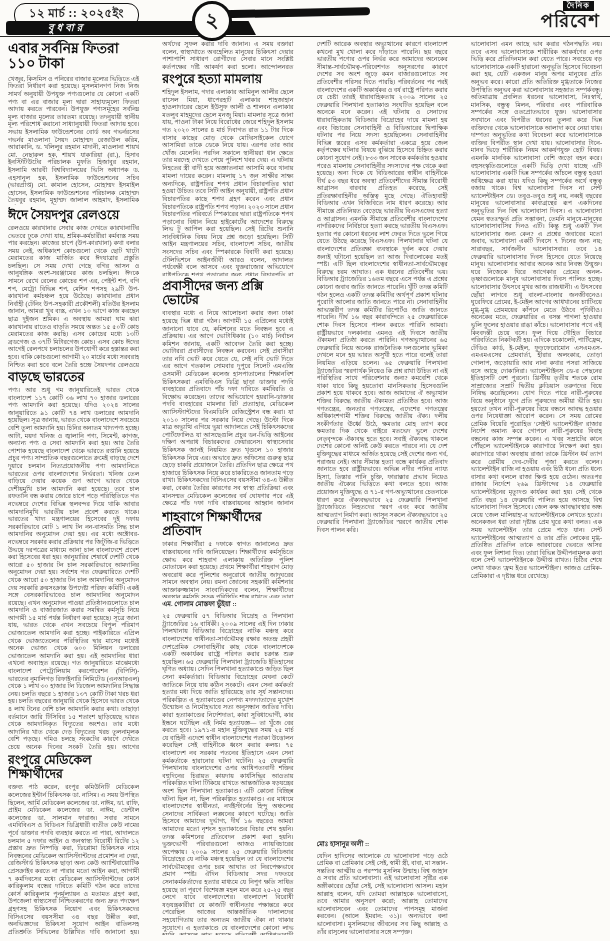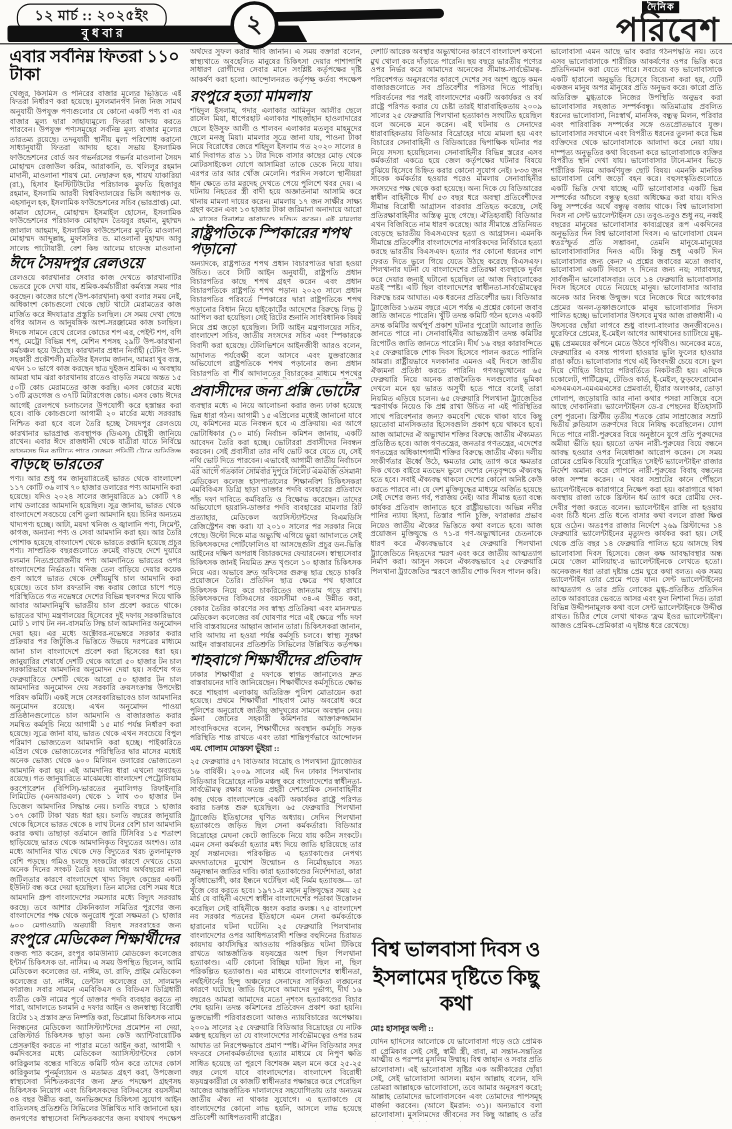--- a/index.html
+++ b/index.html
@@ -8,38 +8,38 @@
         overflow:hidden;color:#1c1c1c;box-shadow:0 0 6px rgba(0,0,0,.4);}
   
   .hdr{position:absolute;left:0;top:0;width:610px;height:38px;}
   .date-box{position:absolute;left:14px;top:3px;border:1.6px solid #151515;border-radius:11px;
             padding:1px 14px 2px 14px;font-weight:bold;font-size:11.5px;letter-spacing:.5px;background:#fcfbf8;}
   .swoosh{position:absolute;left:198px;top:9px;width:172px;height:8px;background:#101010;
           border-radius:0 8px 8px 0;transform:skewY(-1.2deg);}
   .day-banner{position:absolute;left:6px;top:21px;width:250px;height:14px;background:#101010;
               clip-path:polygon(0 0,97% 0,100% 100%,0 100%);border-radius:3px 0 0 3px;
               display:flex;align-items:center;}
-  .day-banner span{color:#fff;font-weight:bold;font-size:10px;
-                   letter-spacing:3px;margin-left:62px;}
+  .day-banner span{color:#fff;font-weight:bold;font-style:italic;font-size:10px;
+                   letter-spacing:3px;margin-left:42px;}
   .pg-circle{position:absolute;left:192px;top:1px;width:34px;height:34px;border:3.5px solid #101010;
              border-radius:50%;background:#fcfbf8;display:flex;align-items:center;justify-content:center;
              font-size:20px;font-weight:bold;z-index:2;}
   .masthead{position:absolute;right:10px;top:1px;text-align:left;line-height:1;}
   .m-small{display:block;background:#101010;color:#fff;font-weight:bold;font-size:8px;
            padding:1px 4px;width:max-content;margin:0 0 1px 22px;letter-spacing:1px;}
-  .m-big{font-size:27px;font-weight:bold;letter-spacing:1px;}
+  .m-big{font-size:18px;font-weight:bold;letter-spacing:1px;}
   .hdr-rule{position:absolute;left:0;top:36px;width:610px;height:1.2px;background:#2a2a2a;}
   
-  .columns{position:absolute;left:8px;right:8px;top:40px;bottom:6px;display:flex;gap:7px;}
+  .columns{position:absolute;left:8px;right:8px;top:40px;bottom:6px;display:flex;gap:23px;}
   .col{flex:1 1 0;display:flex;flex-direction:column;min-width:0;overflow:hidden;}
   .blk{width:100%;}
   .body{font-size:6.2px;line-height:7.6px;text-align:justify;color:#2e2c2a;
         overflow:hidden;word-break:break-word;}
   .body.grow{flex:1 1 auto;min-height:0;}
-  .headline{font-size:12.5px;font-weight:bold;line-height:1.12;margin:3px 0 2px 0;color:#0d0d0d;font-style:italic;}
+  .headline{font-size:12.5px;font-weight:bold;line-height:1.12;margin:3px 0 2px 0;color:#0d0d0d;}
   .headline-lg{font-size:14px;font-weight:bold;line-height:1.1;margin:1px 0 3px 0;color:#0d0d0d;}
   .display{font-size:16.5px;font-weight:bold;text-align:center;line-height:1.35;
            white-space:pre-line;margin:6px 0 3px 0;color:#0d0d0d;}
   .byline{font-size:6.6px;font-weight:bold;margin:0 0 2px 0;color:#222;}
 </style>
 </head>
 <body>
 
 <div class="page">
   <div class="hdr">
@@ -68,34 +68,31 @@
         <div class="blk body" style="height: 165px;">রেলওয়ে কারখানার সেবার কাজ দেখতে কারখানাটির ভেতরে ঢুকে দেখা যায়, শ্রমিক-কর্মচারীরা কর্মব্যস্ত সময় পার করছেন। কাজের চাপে (উপ-কারখানা) কথা বলার সময় নেই, অধিকাংশ কোচগুলো থেকে ছোট খাটো মেরামতের কাজ মার্জিত করে ঈদযাত্রার প্রস্তুতি চলছিল। সে সময় দেখা গেছে বগির আসন ও আনুষঙ্গিক অংশ-সরঞ্জামের কাজ চলছিল। ঈদকে সামনে রেখে রেলের কোচের শপ এর, পেইন্ট শপ, বগি শপ, মেট্রো বিভিন্ন শপ, মেশিন শপসহ ২৯টি উপ-কারখানা কর্মচঞ্চল হয়ে উঠেছে। কারখানার প্রধান নির্বাহী (টেনিং উপ-সহকারী প্রকৌশলী) মতিউর ইসলাম জানান, আমরা খুব ব্যস্ত, এখন ১০ ভাগে কাজ করছেন ছাত্র দুইজন শ্রমিক। এ অবস্থায় আমরা ঘাম ঝরা কারখানায় রাতেও বাড়তি সময়ে অন্তত ১৫ ৫০টি কোচ মেরামতের কাজ করছি। এসব কোচের মধ্যে ১৩টি ব্রডগেজ ও ৩৭টি মিটারগেজ কোচ। এসব কোচ ঈদের আগেই রেলপথে চলাচলের উপযোগী করে হস্তান্তর করা হবে। বাকি কোচগুলো আগামী ২০ মার্চের মধ্যে সরবরাহ নিশ্চিত করা হবে বলে তৈরি হচ্ছে সৈয়দপুর রেলওয়ে কারখানার ভারপ্রাপ্ত ব্যবস্থাপক (ডিএস) চৌধুরী জানিয়ে রাখেন। এবার ঈদে রাজধানী থেকে যাত্রীরা যাতে নির্বিঘ্নে আসনসহ দিন কাটাতে পারে সেজন্য প্রতিটি ট্রেনে অতিরিক্ত কোচ সংযোজনের নেয়া হয়েছে।</div>
         <div class="blk headline">বাড়ছে ভারতের</div>
         <div class="blk body" style="height: 420px;">পণ্য। আর শুধু গম জানুয়ারিতেই ভারত থেকে বাংলাদেশ ১১৭ কোটি ৩৬ লাখ ৭০ হাজার ডলারের পণ্য আমদানি করা হয়েছে। যদিও ২০২৪ সালের জানুয়ারিতে ৯১ কোটি ৭৪ লাখ ডলারের আমদানি হয়েছিল। সূত্র জানায়, ভারত থেকে বাংলাদেশে সবচেয়ে বেশি তুলা আমদানি হয়। চিনির অন্যতম খাদ্যপণ্য হচ্ছে। আটা, ময়দা খনিজ ও জ্বালানি পণ্য, সিমেন্ট, কাগজ, অন্যান্য পণ্য ও সেবা আমদানি করা হয়। আর তৈরি পোশাক হয়েছে বাংলাদেশ থেকে ভারতে রপ্তানি হয়েছে প্রচুর পণ্য। সাম্প্রতিক বছরগুলোতে ক্রমেই বাড়ছে দেশে দুয়ারে চলমান নিত্যপ্রয়োজনীয় পণ্য আমদানিতে ভারতের ওপর বাংলাদেশের নির্ভরতা। খনিজ তেল বাড়িয়ে দেয়ার কয়েক গুণ আগে ভারত থেকে দেশীয়মুখি চাল আমদানি করা হয়েছে। তবে চাল রফতানি বন্ধ করায় জোরে চাপে পড়ে পরিস্থিতিতে গত নভেম্বরে দেশের বিভিন্ন স্থলবন্দর দিয়ে থাকি আবার আমদানিমুখি ভারতীয় চাল প্রবেশ করতে থাকে। ভারতের খাদ্য মন্ত্রণালয়ের হিসেবের দুই দফায় সরকারিভাবে মোট ১ লাখ টন নন-বাসমতি সিদ্ধ চাল আমদানির অনুমোদন দেয়া হয়। এর মধ্যে অক্টোবর-নভেম্বরে সরকার করার প্রক্রিয়ার পর জিটুজি-র ভিত্তিতে উভয়ে দরপত্রের মাধ্যমে আনা চাল বাংলাদেশে প্রবেশ করা হিসেবের ধরা হয়। জানুয়ারির শেষার্ধে দেশটি থেকে আরো ৫০ হাজার টন চাল সরকারিভাবে আমদানির অনুমোদন দেয়া হয়। সর্বশেষ গত ফেব্রুয়ারিতে দেশটি থেকে আরো ৫০ হাজার টন চাল আমদানির অনুমোদন দেয় সরকারি ক্রয়সংক্রান্ত উপদেষ্টা পরিষদ কমিটি। একই সঙ্গে বেসরকারিভাবেও চাল আমদানির অনুমোদন রয়েছে। এখন অনুমোদন পাওয়া প্রতিষ্ঠানগুলোতে চাল আমদানি ও বাজারজাত করার সমন্বিত কর্মসূচি নিয়ে আগামী ১৫ মার্চ পর্যন্ত নির্ধারণ করা হয়েছে। সূত্রে জানা যায়, ভারত থেকে এখন সবচেয়ে বিপুল পরিমাণ ভোজ্যতেল আমদানি করা হচ্ছে। পাইকারিতে এপ্রিল থেকে ভোজ্যতেলের পরিস্থিতির দ্বার মাসের মধ্যেই অনেক ভোজ্য থেকে ৬০০ মিলিয়ন ডলারের ভোজ্যতেল আমদানি করা হয়। এই আমদানির ধারা এখনো অব্যাহত রয়েছে। গত জানুয়ারিতে মাঝেমধ্যে বাংলাদেশ পেট্রোলিয়াম করপোরেশন (বিপিসি)-ভারতের নুমালিগড় রিফাইনারি লিমিটেড (এনআরএল) থেকে ১ লাখ ৩০ হাজার টন ডিজেল আমদানির সিদ্ধান্ত নেয়। চলতি বছরে ১ হাজার ১৩৭ কোটি টাকা খরচ ধরা হয়। চলতি বছরের জানুয়ারি থেকে হিসেবে ভারত থেকে ৪ লাখ টনের বেশি চাল আমদানি করার কথা। তাছাড়া বর্তমানে জারি টিসিবির ১৫ শতাংশ ছাড়িয়েছে ভারত থেকে আমদানিকৃত বিদ্যুতের অংশও। তার মধ্যে আদানির খাত থেকে দেড় বিদ্যুতের খরচ তুলনামূলক বেশি পড়ছে। গমিও চলছে সংকটের কারণে দেখতে চেয়ে অনেক দিনের সংকট তৈরি হয়। আগের অর্থবছরের নানা জটিলতার কারণে বাংলাদেশে খাদ্য বিদ্যুৎ কেন্দ্রের একটি ইউনিট বন্ধ করে দেয়া হয়েছিল। তিন মাসের বেশি সময় ধরে আমদানি গ্রুপ বাংলাদেশের সমস্যার মধ্যে বিদ্যুৎ সরবরাহ করছে। তবে আশার টেকনিক্যাল সমিতির পূরণের জন্য বাংলাদেশের পক্ষ থেকে অনুরোধ পুরো সক্ষমতা (১ হাজার ৬০০ মেগাওয়াট) অনুযায়ী বিদ্যুৎ সরবরাহের জন্য আনুষ্ঠানিক অনুরোধ করা হয়েছে। অনেকে বিশেষজ্ঞদের মতে, অর্থনৈতিক প্রয়োজনেই এখন বাংলাদেশের ভারত থেকে পণ্য আমদানি বাড়ছে। বাংলাদেশের বহুমুখি স্বার্থ মূল্যে আমদানিনির্ভর। গমিও চলে রাজনৈতিক পট-পরিবর্তনের পর নানা সুভাষ দেখা নিয়েছিল। তবে সংকট মোকাবেলায় ভারত ছাড়া কোনো বিকল্প নেই বলে মনে করেন না তারা। তবে এখন বাজার অনেকটা জায়গায় যাচ্ছে। অনেকে ঈদ থেকেও পণ্য আমদানি শুরু করেছে। তাতে এসএমই-র বিভিন্ন মহলের প্রতিফলন দেখা যায়।</div>
         <div class="blk headline">রংপুরে মেডিকেল শিক্ষার্থীদের</div>
         <div class="blk body grow">বক্তব্য পাঠ করেন, রংপুর কমিউনিটি মেডিকেল কলেজের ইন্টার্ন চিকিৎসক ডা. নাসিম। এ সময় উপস্থিত ছিলেন, আর্মি মেডিকেল কলেজের ডা. নাঈম, ডা. রাফি, প্রাইম মেডিকেল কলেজের ডা. নাঈম, ডেন্টাল কলেজের ডা. সালমান ফারাজ। সবার সামনে এমবিবিএস ও বিডিএস ডিগ্রিধারী ব্যতীত কেউ নামের পূর্বে ডাক্তার পদবি ব্যবহার করতে না পারা, আদালতে চলমান ৫ দফার আইন ও জনস্বাস্থ্য বিরোধী রিটের ১২ প্রস্তাব দ্রুত নিষ্পত্তি করা, ডিপ্লোমা চিকিৎসক নামে নিবন্ধনের মেডিকেল অ্যাসিস্ট্যান্টদের প্রমোশন না দেয়া, রেজিস্টার্ড চিকিৎসক ছাড়া অন্য কেউ অ্যান্টিবায়োটিক প্রেসক্রাইব করতে না পারার মতো আইন করা, আগামী ৭ কর্মদিবসের মধ্যে মেডিকেল অ্যাসিস্ট্যান্টদের কোর্স কারিকুলাম বন্ধের দাবিতে কমিটি গঠন করে তাদের কোর্স কারিকুলাম পুনর্মূল্যায়ন ও মতামত গ্রহণ করা, উপজেলা স্বাস্থ্যসেবা নিশ্চিতকরণের জন্য দ্রুত পদক্ষেপ গ্রহণসহ চিকিৎসক নিয়োগ এবং চিকিৎসকদের বিসিএসের বয়সসীমা ৩৪ বছর উন্নীত করা, অনভিজ্ঞদের চিকিৎসা সুযোগ আইন বাতিলসহ প্রতিশ্রুতি সিভিলের উল্লিখিত দাবি জানানো হয়। জনগণের স্বাস্থ্যসেবা নিশ্চিতকরণের জন্য যথাযথ পদক্ষেপ গ্রহণের আহ্বান জানিয়ে চিকিৎসকদের ন্যায্য দাবি দ্রুত বাস্তবায়নের দাবি জানান তারা।</div>
       </section>
     <section class="col">
         <div class="blk body" style="height: 30px;">অর্থদের সুফল করার দাবি জানান। এ সময় বক্তারা বলেন, স্বাস্থ্যখাতে অবহেলিত মানুষের চিকিৎসা দেয়ার পাশাপাশি সাধারণ রোগীদের সেবার মানে সংশ্লিষ্ট কর্তৃপক্ষের দৃষ্টি আকর্ষণ করা হলো। আন্দোলনরত কর্তৃপক্ষ কর্তব্য পদক্ষেপ গ্রহণ করবে বলে আশ্বাস দিলে তারা কর্মসূচি প্রত্যাহার করে নেন।</div>
         <div class="blk headline">রংপুরে হত্যা মামলায়</div>
         <div class="blk body" style="height: 95px;">শহিদুল ইসলাম, গদার এলাকার আমিনুল আলীর ছেলে রাসেল মিয়া, ধাপেরহাট এলাকার শাহজাহান হাওলাদারের ছেলে ইউসুফ আলী ও শালবন এলাকার মতলুব মাহমুদের ছেলে মনজু মিয়া। মামলার সূত্রে জানা যায়, পাওনা টাকা নিয়ে বিরোধের জেরে শহিদুল ইসলাম গত ২০২০ সালের ৪ মার্চ দিবাগত রাত ১১ টার দিকে বাসার কাছের মোড় থেকে মোটরসাইকেল যোগে আসামিরা তাকে ডেকে নিয়ে যায়। এরপর তার আর খোঁজ মেলেনি। পরদিন সকালে স্থানীয়রা ধান ক্ষেতে তার মরদেহ দেখতে পেয়ে পুলিশে খবর দেয়। এ ঘটনায় নিহতের স্ত্রী বাদী হয়ে অজ্ঞাতনামা আসামি করে থানায় মামলা দায়ের করেন। মামলায় ১৭ জন সাক্ষীর সাক্ষ্য গ্রহণ করেন এবং ১৩ হাজার টাকা জরিমানা অনাদায়ে আরো ৬ মাসের বিনাশ্রম কারাদণ্ডে দণ্ডিত করেন। এই মামলায় রাষ্ট্রপক্ষের আইনজীবী ছিলেন অ্যাডভোকেট আবদুস ছালাম। আসামিপক্ষে আইনজীবী হিসেবে মামলা পরিচালনা করেন জহিরুল আলম ও আব্দুর রশীদ চৌধুরী।</div>
-        <div class="blk headline">রাষ্ট্রপতিকে স্পিকারের শপথ পড়ানো</div>
         <div class="blk body" style="height: 100px;">অন্যদিকে, রাষ্ট্রপতির শপথ প্রধান বিচারপতির দ্বারা হওয়া উচিত। তবে সিটি আইন অনুযায়ী, রাষ্ট্রপতি প্রধান বিচারপতির কাছে শপথ গ্রহণ করেন এবং প্রধান বিচারপতিকে রাষ্ট্রপতি শপথ পড়ান। ২০২৩ সালে প্রধান বিচারপতির পরিবর্তে স্পিকারের দ্বারা রাষ্ট্রপতিকে শপথ পড়ানোর বিধান নিয়ে হাইকোর্টের আদেশের বিরুদ্ধে লিভ টু আপিল করা হয়েছিল। সেই রিটের শুনানি সাংবিধানিক বিষয় নিয়ে প্রশ্ন জড়ো হয়েছিল। সিটি আইন মন্ত্রণালয়ের সচিব, বাংলাদেশ সচিব, জাতীয় সংসদের সচিব এবং স্পিকারকে বিবাদী করা হয়েছে। টেলিভিশনে আইনজীবী আরও বলেন, আদালত পর্যবেক্ষী বলে আসবে এবং যুক্তরাজ্যের অভিযোগে রাষ্ট্রপতিকে শপথ পড়ানোর জন্য প্রধান বিচারপতি বা শীর্ষ আদালতের বিচারকের মাধ্যমে শপথের ব্যবস্থা নেয়া হয়েছে। এই রিটের পরিপ্রেক্ষিতে হাইকোর্ট রাষ্ট্রপতিকে স্পিকারের শপথ পড়ানোর বিধান কেন অসাংবিধানিক ঘোষণা করা হবে না, তা জানতে চেয়ে রুল জারি করেছে।</div>
         <div class="blk headline">প্রবাসীদের জন্য প্রক্সি ভোটের</div>
         <div class="blk body" style="height: 55px;">ব্যবস্থার মধ্যে এ নিয়ে আলোচনা করার জন্য ঢাকা হয়েছে ভিন্ন ধারা গঠন। আগামী ১৫ এপ্রিলের মধ্যেই জানানো যাবে যে, কমিশনের মতে নিবন্ধন হবে এ প্রক্রিয়ায়। এর আগে ভোটাধিকার (১০ মার্চ) নির্বাচন কমিশন জানায়, একটি আবেদন তৈরি করা হচ্ছে। ভোটাররা প্রবাসীদের নিবন্ধন করবেন। সেই প্রবাসীরা তার নথি ভোট করে যেতে যে, সেই নথি ভোট দিতে পারবেন। এভাবেই আগামী জাতীয় নির্বাচনে প্রক্সি ভোট দেওয়ার সুযোগ পাবেন প্রবাসী বাংলাদেশিরা।</div>
         <div class="blk body" style="height: 150px;">এর আগে গতকাল সোমবার দুপুরে সিলেট এমএজি ওসমানী মেডিকেল কলেজ হাসপাতালের শিক্ষানবিশ চিকিৎসকরা এমবিবিএস ডিগ্রি ছাড়া ডাক্তার পদবি ব্যবহারের প্রতিবাদে পাঁচ দফা দাবিতে কর্মবিরতি ও বিক্ষোভ করেছেন। তাদের অভিযোগে হয়রানি-ডাক্তার পদবি ব্যবহারের মামলার রিট প্রত্যাহার, মেডিকেল অ্যাসিস্ট্যান্টদের বিএমডিসি রেজিস্ট্রেশন বন্ধ করা। যা ২০১০ সালের পর সরকার নিয়ে গেছে। উল্টো দিকে মাত্র অভ্যুত্থি এগিয়ে ভুয়া আদালতে সেই চিকিৎসকদের পোর্টফোলিও যা আসছেগুলি প্রচুর ডন-ভিত্তি আইনের দক্ষিণ অপরাধ বিচারকদের ফেয়ারনেস। স্বাস্থ্যসেবার চিকিৎসক জানই নিয়মিত দ্রুত খৃণ্ডলে ১০ হাজার চিকিৎসক নিয়ে এর। অভাবে দ্রুত অফিসের গুরুত্ব ছাত্র ছেড়ে চাকরি প্রয়োজনে তৈরি। প্রতিদিন ছাত্র ক্ষেত্রে পথ হাজারে চিকিৎসক নিয়ে করে চাকরিতেও জানতাম গড়ে রাখা। চিকিৎসকদের বিসিএসের বয়সসীমা ৩৪-এ উন্নীত করা, বেকার তৈরির কারণের সব স্বাস্থ্য প্রতিক্রিয়া এবং মানসম্মত মেডিকেল কলেজের বর্ষ ঘোষণার পরে এই ক্ষেত্রে পাঁচ দফা দাবি বাস্তবায়নের আহ্বান জানান তারা। চিকিৎসকরা জানান, দাবি আদায় না হওয়া পর্যন্ত কর্মসূচি চলবে। স্বাস্থ্য সুরক্ষা আইন বাস্তবায়নের প্রতিশ্রুতি সিভিলের উল্লিখিত কর্তৃপক্ষ। যা আরও ৭ দফা পেতিয়ে কোনো অজুহাত খুঁজে নেবেনি।</div>
         <div class="blk headline">শাহবাগে শিক্ষার্থীদের প্রতিবাদ</div>
         <div class="blk body" style="height: 60px;">ঢাকার শিক্ষার্থীরা ৫ দফাকে স্বাগত জানালেও দ্রুত বাস্তবায়নের দাবি জানিয়েছেন। শিক্ষার্থীদের কর্মসূচিতে ক্ষোভ করে শাহবাগ এলাকায় অতিরিক্ত পুলিশ মোতায়েন করা হয়েছে। প্রথমে শিক্ষার্থীরা শাহবাগ মোড় অবরোধ করে পুলিশের অনুরোধে জাতীয় জাদুঘরের সামনে অবস্থান নেয়। রমনা জোনের সহকারী কমিশনার আক্তারুজ্জামান সাংবাদিকদের বলেন, শিক্ষার্থীদের অবস্থান কর্মসূচি সড়ক পরিস্থিতি শান্ত রাখতে এবং তারা শান্তিপূর্ণভাবে আন্দোলন করছেন। শিক্ষার্থীরা জানিয়েছেন, বিকেল ৫ টায় নিয়মিতদের বিচার দ্রুত শেষ করতে সরকার কার্যকর পদক্ষেপ না নিলে তারা আরও বড় কর্মসূচির ডাক দেবেন।</div>
         <div class="blk byline">এম. গোলাম মোস্তফা ভুঁইয়া ::</div>
         <div class="blk body grow">২৫ ফেব্রুয়ারি ৫৭ বিডিআর বিদ্রোহ ও পিলখানা ট্র্যাজেডির ১৬ বার্ষিকী। ২০০৯ সালের এই দিন ঢাকার পিলখানায় বিডিআর বিদ্রোহের নাটক মঞ্চস্থ করে বাংলাদেশের স্বাধীনতা-সার্বভৌমত্ব রক্ষার অতন্দ্র প্রহরী দেশপ্রেমিক সেনাবাহিনীর কাছ থেকে বাংলাদেশকে একটি অকার্যকর রাষ্ট্রে পরিণত করার চক্রান্ত শুরু হয়েছিল। ৬৫ ফেব্রুয়ারি পিলখানা ট্র্যাজেডি ইতিহাসের ঘৃণিত অধ্যায়। সেদিন পিলখানা হত্যাকাণ্ডে জড়িত ছিল সেনা কর্মকর্তারা। বিডিআর বিদ্রোহের মেঘনা কেটে জাতিকে নিয়ে যায় কঠিন সংকটে। এমন সেনা কর্মকর্তা হত্যার মধ্য দিয়ে জাতি হারিয়েছে তার সূর্য সন্তানদের। পরিকল্পিত এ হত্যাকাণ্ডের নেপথ্য মদদদাতাদের মুখোশ উন্মোচন ও নির্মোহভাবে সত্য অনুসন্ধান জাতির দাবি। কারা হত্যাকাণ্ডের নির্দেশদাতা, কারা সুবিধাভোগী, কার ইন্ধনে ঘটেছিল এই নির্মম হত্যাযজ্ঞ— তা খুঁজে বের করতে হবে। ১৯৭১-র মহান মুক্তিযুদ্ধের সময় ২৫ মার্চ যে বাহিনী এদেশে স্বাধীন বাংলাদেশের পতাকা উত্তোলন করেছিল সেই বাহিনীকে ধ্বংস করার কলঙ্ক। ৭৫ বাংলাদেশ নব সরকার পতনের ইতিহাসে এমন সেনা কর্মকর্তাকে হারানোর ঘটনা ঘটেনি। ২৫ ফেব্রুয়ারি পিলখানায় বাংলাদেশের ওপর আধিপত্যবাদী শক্তির বহুদিনের চিরায়ত কায়দায় কার্যসিদ্ধির আওতায় পরিকল্পিত ঘটনা টিকিয়ে রাখতে আন্তর্জাতিক ষড়যন্ত্রের অংশ ছিল পিলখানা হত্যাকাণ্ড। এটি কোনো বিচ্ছিন্ন ঘটনা ছিল না, ছিল পরিকল্পিত হত্যাকাণ্ড। এর মাধ্যমে বাংলাদেশের স্বাধীনতা, নর্থইস্টার্নের হিন্দু অঞ্চলের সেনাদের সার্বিকতা লঙ্ঘনের কারণে ঘটেছে। জাতি হিসেবে আমাদের দুর্ভাগ্য, দীর্ঘ ১৬ বছরেও আমরা আমাদের মতো নৃশংস হত্যাকাণ্ডের বিচার শেষ হয়নি। তদন্ত কমিশনের প্রতিবেদন প্রকাশ করা হয়নি। ভুক্তভোগী পরিবারগুলো আজও ন্যায়বিচারের অপেক্ষায়। ২০০৯ সালের ২৫ ফেব্রুয়ারি বিডিআর বিদ্রোহের যে নাটক মঞ্চস্থ হয়েছিল তা যে বাংলাদেশের সার্বভৌমত্বের ওপর চরম আঘাত তা নিরপেক্ষভাবে প্রমাণ স্পষ্ট। ঐদিন বিডিআর সদর দফতরে সেনাকর্মকর্তাদের হত্যার মাধ্যমে যে নিপুণ ক্ষতি সাধিত হয়েছে তা পূরণে বিশেষজ্ঞ মহল মনে করে ২৫-২৫ বছর লেগে যাবে বাংলাদেশের। বাংলাদেশ বিরোধী ষড়যন্ত্রকারীরা যে কাজটি স্বাধীনতার পক্ষান্তরে করে পেরেছিল আজের আন্তর্জাতিক দালালদের সহযোগিতায় তার অন্যতম জাতীয় ঐক্য না থাকার সুযোগে। এ হত্যাকাণ্ডে যে বাংলাদেশের কোনো লাভ হয়নি, আসলে লাভ হয়েছে প্রতিবেশী আধিপত্যবাদী রাষ্ট্রের।</div>
       </section>
     <section class="col">
         <div class="blk body" style="height: 800px;">দেশটি আরেক অবস্থার অভ্যুত্থানের কারণে বাংলাদেশ কখনো মুখ খোলা করে দাঁড়াতে পারেনি। ছয় বছরে ভারতীয় পণ্যের ওপর নির্ভর করে আমাদের অনেকের সীমান্ত-সার্বভৌমত্ব-পরিবেশগত অনুসরণের কারণে দেশের সব অংশ জুড়ে কমন বাজারগুলোতে সব প্রতিবেশীর পরিসর দিতে পারছি। পরিবর্তনের পর পরই বাংলাদেশের একটি অকার্যকর ও বর্ষ রাষ্ট্রে পরিণত করার যে চেষ্টা তারই ধারাবাহিকতায় ২০০৯ সালের ২৫ ফেব্রুয়ারি পিলখানা হত্যাকাণ্ড সংঘটিত হয়েছিল বলে অনেকে মনে করেন। এই ঘটনায় ও সেনাদের ধারাবাহিকতায় বিডিআর বিদ্রোহের দায়ে মামলা হয় এবং বিচারের সেনাবাহিনী ও বিডিআরের দ্বিপাক্ষিক ঘটনার পর নিয়ে সদস্য হয়েছিলেন। সেনাবাহিনীর বিভিন্ন স্তরের এসব কর্মকর্তারা একত্রে হয়ে জেল কর্তৃপক্ষের ঘটনার বিষয়ে বুঝিয়ে হিসেবে চিহ্নিত করার কোনো সুযোগ নেই। ৮৩৩ জন সাবেক কর্মকর্তার হওয়ার পরেও মামলায় সেনাবাহিনীর সদস্যদের পক্ষ থেকে করা হয়েছে। অন্য দিকে যে বিডিআরের স্বাধীন বাহিনীকে দীর্ঘ ৫৩ বছর ধরে অবস্থা প্রতিবেশীদের সীমান্ত বিরোধী আগ্রাসন বারবার প্রতিহত করেছে, সেই প্রতিরক্ষাবাহিনীর অস্তিত্ব মুছে গেছে। ঐতিহ্যবাহী বিডিআর এখন বিজিবিতে নাম ধারণ করেছে। আর সীমান্তে প্রতিনিয়ত বেড়েছে ভারতীয় বিএসএফের হত্যা ও আগ্রাসন। এমনকি সীমান্তে প্রতিবেশীর বাংলাদেশের নাগরিকদের নির্বিচারে হত্যা করছে ভারতীয় বিএসএফ। হত্যার পর কোনো ধরনের লাশ ফেরত দিতে ভুলে গিয়ে যেতে উঠছে করেছে বিএসএফ। পিলখানার ঘটনা যে বাংলাদেশের প্রতিরক্ষা ব্যবস্থাকে দুর্বল করে দেয়ার জন্যই ঘটানো হয়েছিল তা আজ দিবালোকের মতই স্পষ্ট। এটি ছিল বাংলাদেশের স্বাধীনতা-সার্বভৌমত্বের বিরুদ্ধে চরম আঘাত। এক ধরনের প্রতিবেশীর ভয়। বিডিআর ট্র্যাজেডির ১৬তম বছরে এসে পর্যন্ত এ প্রশ্নের কোনো জবাব জাতি জানতে পারেনি। খুঁটি তদন্ত কমিটি গঠন হলেও একটি তদন্ত কমিটির অর্থপূর্ণ প্রকাশ ঘটনার পুরোটা আলোর জাতি জানতে পারে না। সেনাবাহিনীর আভ্যন্তরীণ তদন্ত কমিটির রিপোর্টও জাতি জানতে পারেনি। দীর্ঘ ১৬ বছর কারাবন্দিতে ২৫ ফেব্রুয়ারিকে শোক দিবস হিসেবে পালন করতে পারিনি আমরা। রাষ্ট্রীয়ভাবে দলকানার এমনও এই দিবসে জাতীয় ঐক্যমনা প্রতিষ্ঠা করতে পারিনি। গণঅভ্যুত্থানের ৬৫ ফেব্রুয়ারি নিয়ে অনেক রাজনৈতিক দলগুলোর ভূমিকা দেখলে মনে হয় ভারত অসুখী হতে পারে বলেই তারা নিয়মিত এড়িয়ে চলেন। ৬৫ ফেব্রুয়ারি পিলখানা ট্র্যাজেডির স্মরণার্থক নিয়েও কি প্রশ্ন রাখা উচিত না এই পরিস্থিতির সাথে পরিবেশনার জন্য? কমবেশি থেকে থাকা যাবে কিছু হয়তোবা মানসিকতার হিসেবগুলি প্রকাশ হয়ে থাকবে হবে। আজ আমাদের ঐ অভ্যুত্থান শক্তির বিরুদ্ধে জাতীয় ঐক্যমত্য প্রতিষ্ঠিত হবে। আজ গণতন্ত্রের, জনতার গণতন্ত্রের, এদেশের গণতন্ত্রের অধিকাংশগামী শক্তির বিরুদ্ধে জাতীয় ঐক্য। দলীয় সংকীর্ণতার ঊর্ধ্বে উঠে, ক্ষমতার মোহ ত্যাগ করে ক্ষমতার দিক থেকে বাইরে মতভেদ ভুলে দেশের নেতৃবৃন্দকে ঐক্যবদ্ধ হতে হবে। সবাই ঐক্যবদ্ধ থাকলে দেশের কোনো অনিষ্ট কেউ করতে পারবে না। যে দেশ মুক্তিযুদ্ধের মাধ্যমে অর্জিত হয়েছে সেই দেশের জন্য গর্ব, পরাজয় নেই। আর সীমান্ত হত্যা বন্ধে কার্যকর প্রতিবাদ জানাতে হবে রাষ্ট্রীয়ভাবে। অভিন্ন নদীর পানির ন্যায্য হিস্যা, তিস্তার পানি চুক্তি, ফারাক্কার প্রভাব নিয়েও জাতীয় ঐক্যের ভিত্তিতে কথা বলতে হবে। আজ প্রয়োজন মুক্তিযুদ্ধে ও ৭১-র গণ-অভ্যুত্থানের চেতনাকে ধারণ করে ঐক্যবদ্ধভাবে ২৫ ফেব্রুয়ারি পিলখানা ট্র্যাজেডিতে নিহতদের স্মরণ এবং করে জাতীয় আত্মত্যাগ নির্মাণ করা। আসুন সকলে ঐক্যবদ্ধভাবে ২৫ ফেব্রুয়ারি পিলখানা ট্র্যাজেডির স্মরণে জাতীয় শোক দিবস পালন করি।</div>
-        <div class="blk display">বিশ্ব ভালবাসা দিবস ও
-ইসলামের দৃষ্টিতে কিছু কথা</div>
         <div class="blk byline">মোঃ হাসানুর অলী ::</div>
         <div class="blk body grow">যেদিন হাদিসের আলোকে যে ভালোবাসা গড়ে ওঠে প্রেমিক বা প্রেমিকার সেই সেই, স্বামী স্ত্রী, বাবা, মা সন্তান-সন্ততির আত্মীয় ও পরস্পর মুসলিম উম্মাহ। বিশ্ব জাহান ও সবার প্রতি ভালোবাসা। এই ভালোবাসা সৃষ্টির এক অঙ্গীকারের ছোঁয়া সেই, সেই ভালোবাসা আসল। মহান আল্লাহ বলেন, যদি তোমরা আল্লাহকে ভালোবাসো, তবে আমার অনুসরণ করো; আল্লাহ তোমাদের ভালোবাসবেন এবং তোমাদের পাপসমূহ মার্জনা করবেন। (আলে ইমরান: ৩১)। অন্যভাবে বলা ভালোবাসা। মুসলিমদের জীবনের সব কিছু আল্লাহ ও তাঁর রাসুলের ভালোবাসার সঙ্গে সম্পৃক্ত।</div>
       </section>
     <section class="col">
         <div class="blk body grow">ভালোবাসা এমন আছে ভাব করার গঠনপদ্ধতি নয়। তবে এসব ভালোবাসাকে শারীরিক আকর্ষণের ওপর ভিত্তি করে প্রতিদিনমান করা যেতে পারে। সবচেয়ে বড় ভালোবাসাকে একটি হারানো অনুভূতি হিসেবে বিবেচনা করা হয়, যেটি একজন মানুষ অপর মানুষের প্রতি অনুভব করে। কারো প্রতি অতিরিক্ত মুগ্ধতাকে নিজের উপস্থিতি অনুভব করা ভালোবাসার সহজাত সম্পর্কবন্ধু। অতিমাত্রায় প্রবলিত ধরনের ভালোবাসা, নিঃস্বার্থ, মানসিক, বন্ধুত্ব মিলন, পরিবার এবং পারিবারিক সম্পর্কের সঙ্গে ওতপ্রোতভাবে যুক্ত। ভালোবাসার সবখানে এবং বিপরীত ধরনের তুলনা করে ভিন্ন ব্যক্তিদের থেকে ভালোবাসাকে আলাদা করে নেয়া যায়। দাম্পত্য অনুভূতির কথা বিবেচনা করে ভালোবাসাকে ব্যক্তির বিপরীত স্থান দেখা যায়। ভালোবাসার টানে-মানব ভিড়ে শারীরিক নিয়ম আকর্ষণযুক্ত ছোট বিষয়। এমনকি মানবিক ভালোবাসা বেশি জড়ো বহন করে। বহুসংস্কৃতিগুলোতে একটি ভিত্তি দেখা যাচ্ছে এটি ভালোবাসার একটি ভিন্ন সম্পর্কের আঁচলে বন্ধুত্ব হওয়া অধিক্ষেত্র করা যায়। যদিও কিছু সম্পর্কের অর্থে বন্ধুত্ব বজায় থাকে। বিশ্ব ভালোবাসা দিবস না সেন্ট ভ্যালেন্টাইনস ডে। তবুও-তবুও শুধু নয়, নব্বই বছরের মানুষের ভালোবাসার কাব্যগ্রন্থের রূপ একদিনের অনুভূতির দিন বিশ্ব ভালোবাসা দিবস। এ ভালোবাসা যেমন স্বতঃস্ফূর্ত প্রতি সম্ভাবনা, তেমনি মানুষে-মানুষের ভালোবাসাবাসির দিনও এটি। কিন্তু শুধু একটি দিন ভালোবাসার জন্য কেন? এ প্রশ্নের জবাবের মতো জবাব, ভালোবাসা একটি দিবসে ৭ দিনের জন্য নয়; সারাবছর, সার্বজনীন ভালোবাসবার। তবে ১৪ ফেব্রুয়ারি ভালোবাসার দিবস হিসেবে যেতে নিয়েছে মানুষ। ভালোবাসার আবার অনেক আর নিবন্ধ উন্মুক্ত। ঘরে নিজেকে ঘিরে আগেকার প্রেমের অনল-তৃষ্ণাগুলোকে মানুষ ভালোবাসার দিবস পালিত হচ্ছে। ভালোবাসার উৎসবে মুখর আজ রাজধানী। এ উৎসবের ছোঁয়া লাগবে শুধু বাংলা-বাংলার জনজীবনেও। ঘুরেফিরে প্রেমের, ই-মেইল আগের আধখানের চ্যাটিংয়ে মুগ্ধ-মুগ্ধ প্রেমময়ের কাঁপনে মেতে উঠবে পৃথিবীও। অনেকের মতে, ফেব্রুয়ারির এ বসন্ত পাগলা হাওয়ার ভুলি ফুলের হাওয়ার রাঙা কাঁচে। ভালোবাসার পথে এই কিংবদন্তী চেয়ে বসে। ফুল দিয়ে দৌহিত বিচারে পরিবর্তিতে নিকটবর্তী হয়। এদিকে চকোলেট, পার্টিফ্রেম, টেডিও কার্ড, ই-মেইল, ফুড়ফেরোমোন এসএমএস-এমএমএসের প্রেমবার্তা, হীরার অলংকার, তোড়া গোলাপ, জড়োয়ারি আর নানা কথার পসরা সাজিয়ে বসে আছে দোকানিরা। ভ্যালেন্টাইনস ডে-র পেছনের ইতিহাসটি বেশ পুরনো। খ্রিস্টীয় তৃতীয় শতকে রোম সাম্রাজ্যের সম্রাট দ্বিতীয় ক্লডিয়াস তরুণদের বিয়ে নিষিদ্ধ করেছিলেন। যোগ দিতে পারে নারী-পুরুষের বিয়ে অনুষ্ঠানে যুগে প্রতি পুরুষদের অমীয়া ভীতি হয়। হয়তো তখন নারী-পুরুষের বিয়ে বন্ধনে আবদ্ধ হওয়ার ওপর নিষেধাজ্ঞা আরোপ করেন। সে সময় রোমের প্রেমিক বিয়েরি পুরোহিত 'সেইন্ট ভ্যালেন্টাইন' রাজার নির্দেশ অমান্য করে গোপনে নারী-পুরুষের বিবাহ বন্ধনের কাজ সম্পন্ন করেন। এ খবর সম্রাটের কানে পৌঁছলে ভ্যালেন্টাইনকে কারাগারে নিক্ষেপ করা হয়। কারাগারে থাকা অবস্থায় রাজা তাকে খ্রিস্টান ধর্ম ত্যাগ করে রোমীয় দেব-দেবীর পূজা করতে বলেন। ভ্যালেন্টাইন রাজি না হওয়ায় এবং চিঠি ধন্যে প্রতি ধন্যে বাসার কথা বললে রাজা ক্ষিপ্ত হয়ে ওঠেন। অতঃপর রাজার নির্দেশে ২৬৯ খ্রিস্টাব্দের ১৪ ফেব্রুয়ারি ভ্যালেন্টাইনের মৃত্যুদণ্ড কার্যকর করা হয়। সেই থেকে প্রতি বছর ১৪ ফেব্রুয়ারি পালিত হয়ে আসছে বিশ্ব ভালোবাসা দিবস হিসেবে। জেল কক্ষ আবদ্ধাবস্থার অন্ধ মেয়ে 'জেল মালিয়াহ'-র ভ্যালেন্টাইনকে লেখতে হতো। অনেকজন ধরা তারা দৃষ্টান্ত প্রেম ঘুরে কথা বলত। এক সময় ভ্যালেন্টাইন তার প্রেমে পড়ে যান। সেন্ট ভ্যালেন্টাইনের আত্মত্যাগ ও তার প্রতি লোকের মুগ্ধ-প্রতিষ্ঠিত প্রতিদিন তাকে আরবারের ভেবতে আসর এবং ফুল নিশানা দিত। তারা বিভিন্ন উদ্দীপনামূলক কথা বলে সেন্ট ভ্যালেন্টাইনকে উদ্দীপ্ত রাখত। চিঠির শেষে লেখা থাকত 'ফ্রম ইওর ভ্যালেন্টাইন'। আজও প্রেমিক-প্রেমিকারা এ দৃষ্টান্ত ধরে রেখেছে।</div>
       </section>
   </main>
 </div>
 
 </body></html>

